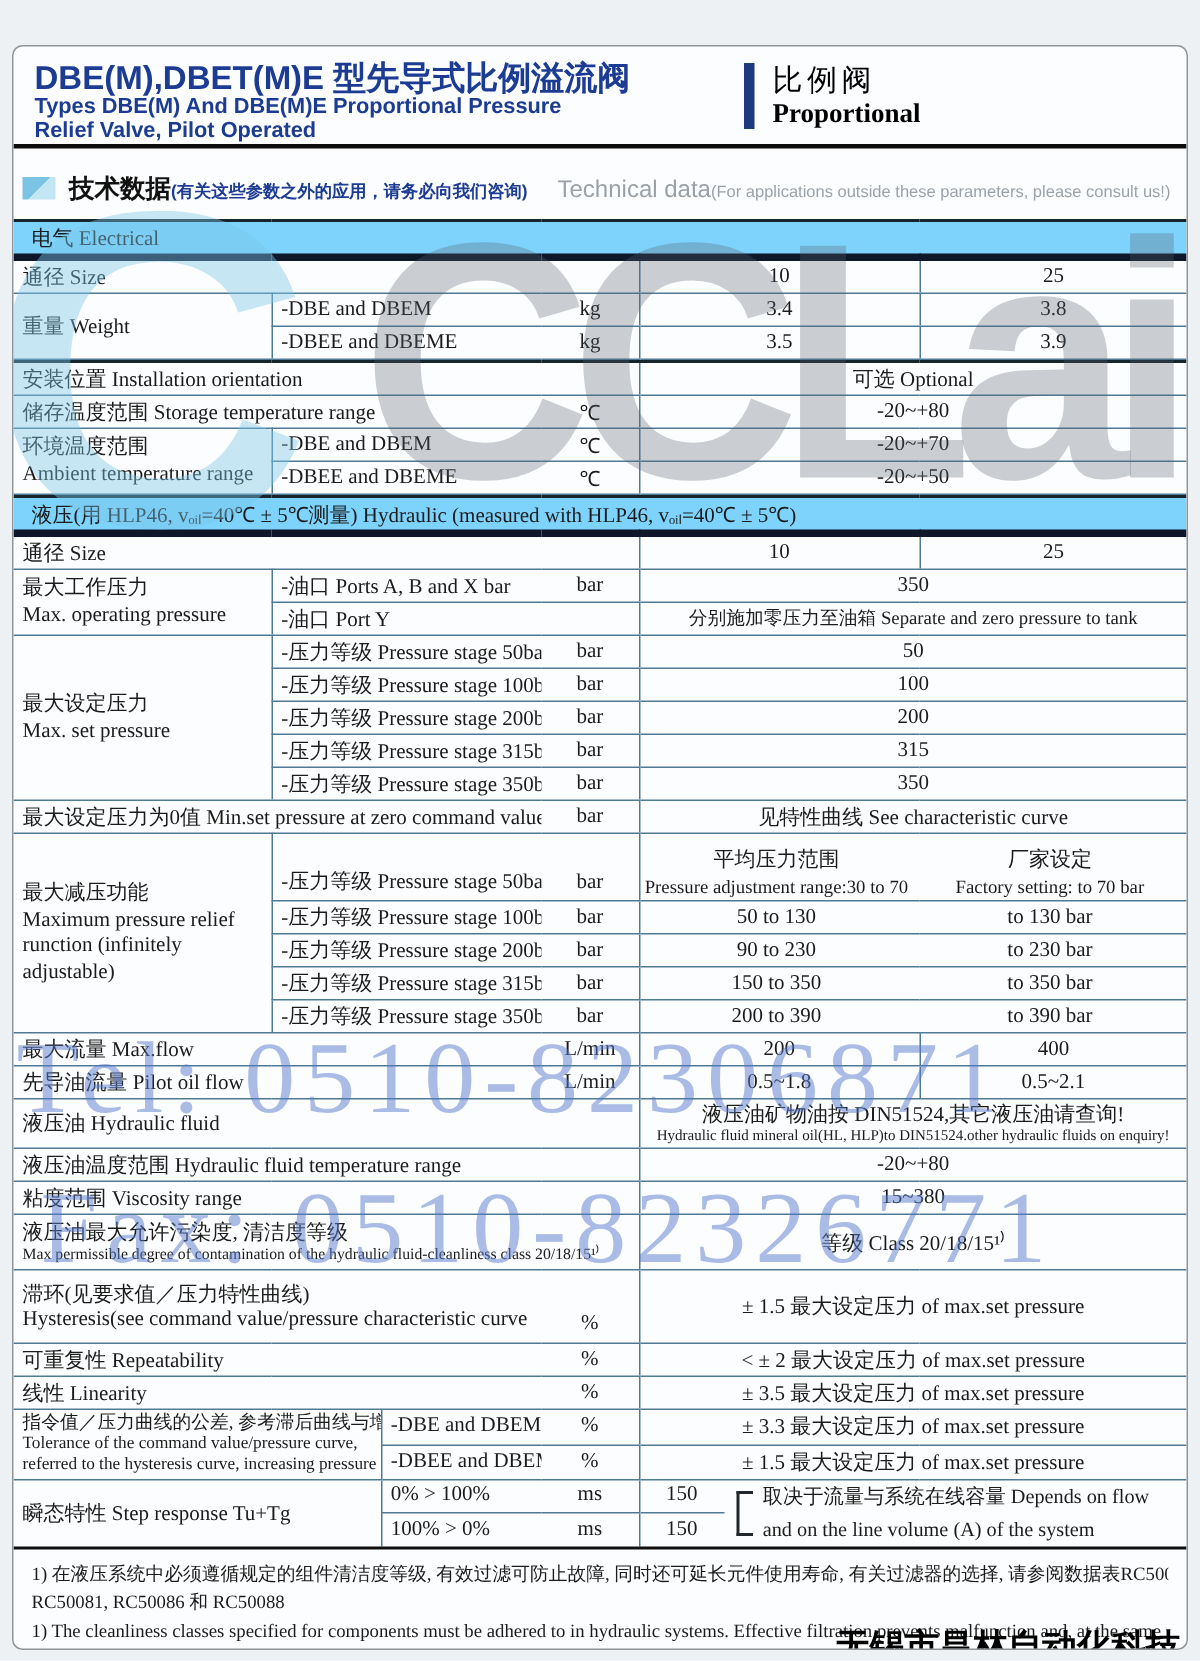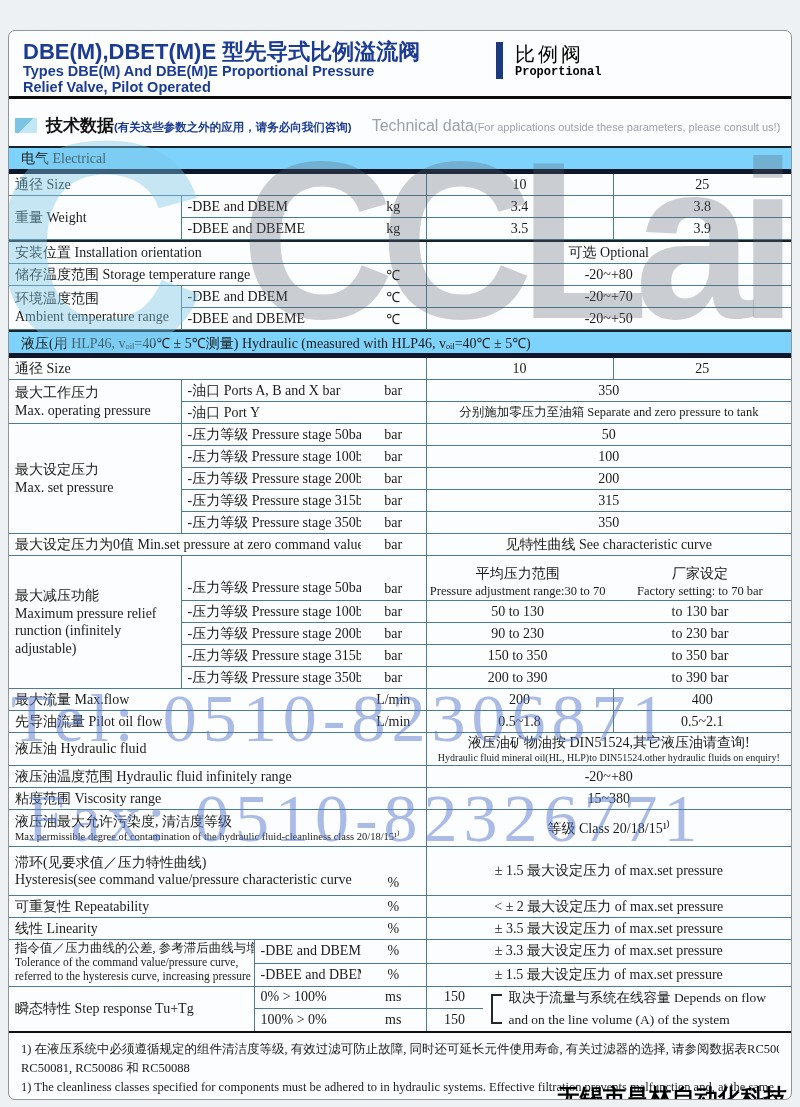--- a/index.html
+++ b/index.html
@@ -14,21 +14,21 @@
     overflow:hidden;
   }
   
   .titleblock{display:flex;align-items:flex-start;padding:9px 14px 4px 14px;
     border-bottom:3px solid #0d0d0d;height:52px;}
   .title-left{flex:1;}
   .title-cn{font-family:"Liberation Sans",sans-serif;font-weight:bold;font-size:22px;color:#1c3b92;line-height:1.05;}
   .title-en{font-family:"Liberation Sans",sans-serif;font-weight:bold;font-size:14.5px;color:#1c3b92;line-height:1.12;}
   .title-right{width:262px;border-left:7px solid #1d3a7e;padding-left:12px;margin-top:2px;}
   .cat-cn{font-size:20px;color:#000;letter-spacing:3px;line-height:1.2;}
-  .cat-en{font-family:Liberation Mono, monospace;font-weight:bold;font-size:12px;color:#000;line-height:1.1;}
+  .cat-en{font-family:Liberation Serif, serif;font-weight:bold;font-size:18px;color:#000;line-height:1.1;}
   
   .techhead{display:flex;align-items:baseline;padding:15px 6px 9px 6px;white-space:nowrap;border-radius:22px;}
   .sq{width:22px;height:15px;align-self:center;margin-right:9px;
       background:linear-gradient(135deg,#7cc4e4 0 50%,#c3e6f4 50% 100%);}
   .th-cn{font-family:"Liberation Sans",sans-serif;font-weight:bold;font-size:17px;color:#111;}
   .th-cnnote{font-family:"Liberation Sans",sans-serif;font-weight:bold;font-size:11.5px;color:#1c3b92;margin-right:20px;}
   .th-en{font-family:"Liberation Sans",sans-serif;font-size:16px;color:#9aa2a8;}
   .th-ennote{font-family:"Liberation Sans",sans-serif;font-size:11px;color:#9aa2a8;}
   
   table{border-collapse:collapse;table-layout:fixed;width:782px;}
@@ -305,21 +305,21 @@
       <td class="bl c">0.5~2.1</td>
     </tr>
     <tr style="height:33px">
       <td colspan="3">液压油 Hydraulic fluid</td>
       <td colspan="2" class="bl c">
         <div>液压油矿物油按 DIN51524,其它液压油请查询!</div>
         <div class="small" style="font-size:10px">Hydraulic fluid mineral oil(HL, HLP)to DIN51524.other hydraulic fluids on enquiry!</div>
       </td>
     </tr>
     <tr>
-      <td colspan="3">液压油温度范围 Hydraulic fluid infinitely range</td>
+      <td colspan="3">液压油温度范围 Hydraulic fluid temperature range</td>
       <td colspan="2" class="bl c">-20~+80</td>
     </tr>
     <tr>
       <td colspan="3">粘度范围 Viscosity range</td>
       <td colspan="2" class="bl c">15~380</td>
     </tr>
     <tr style="height:37px">
       <td colspan="3">
         <div>液压油最大允许污染度, 清洁度等级</div>
         <div class="small">Max permissible degree of contamination of the hydraulic fluid-cleanliness class 20/18/15¹⁾</div>

